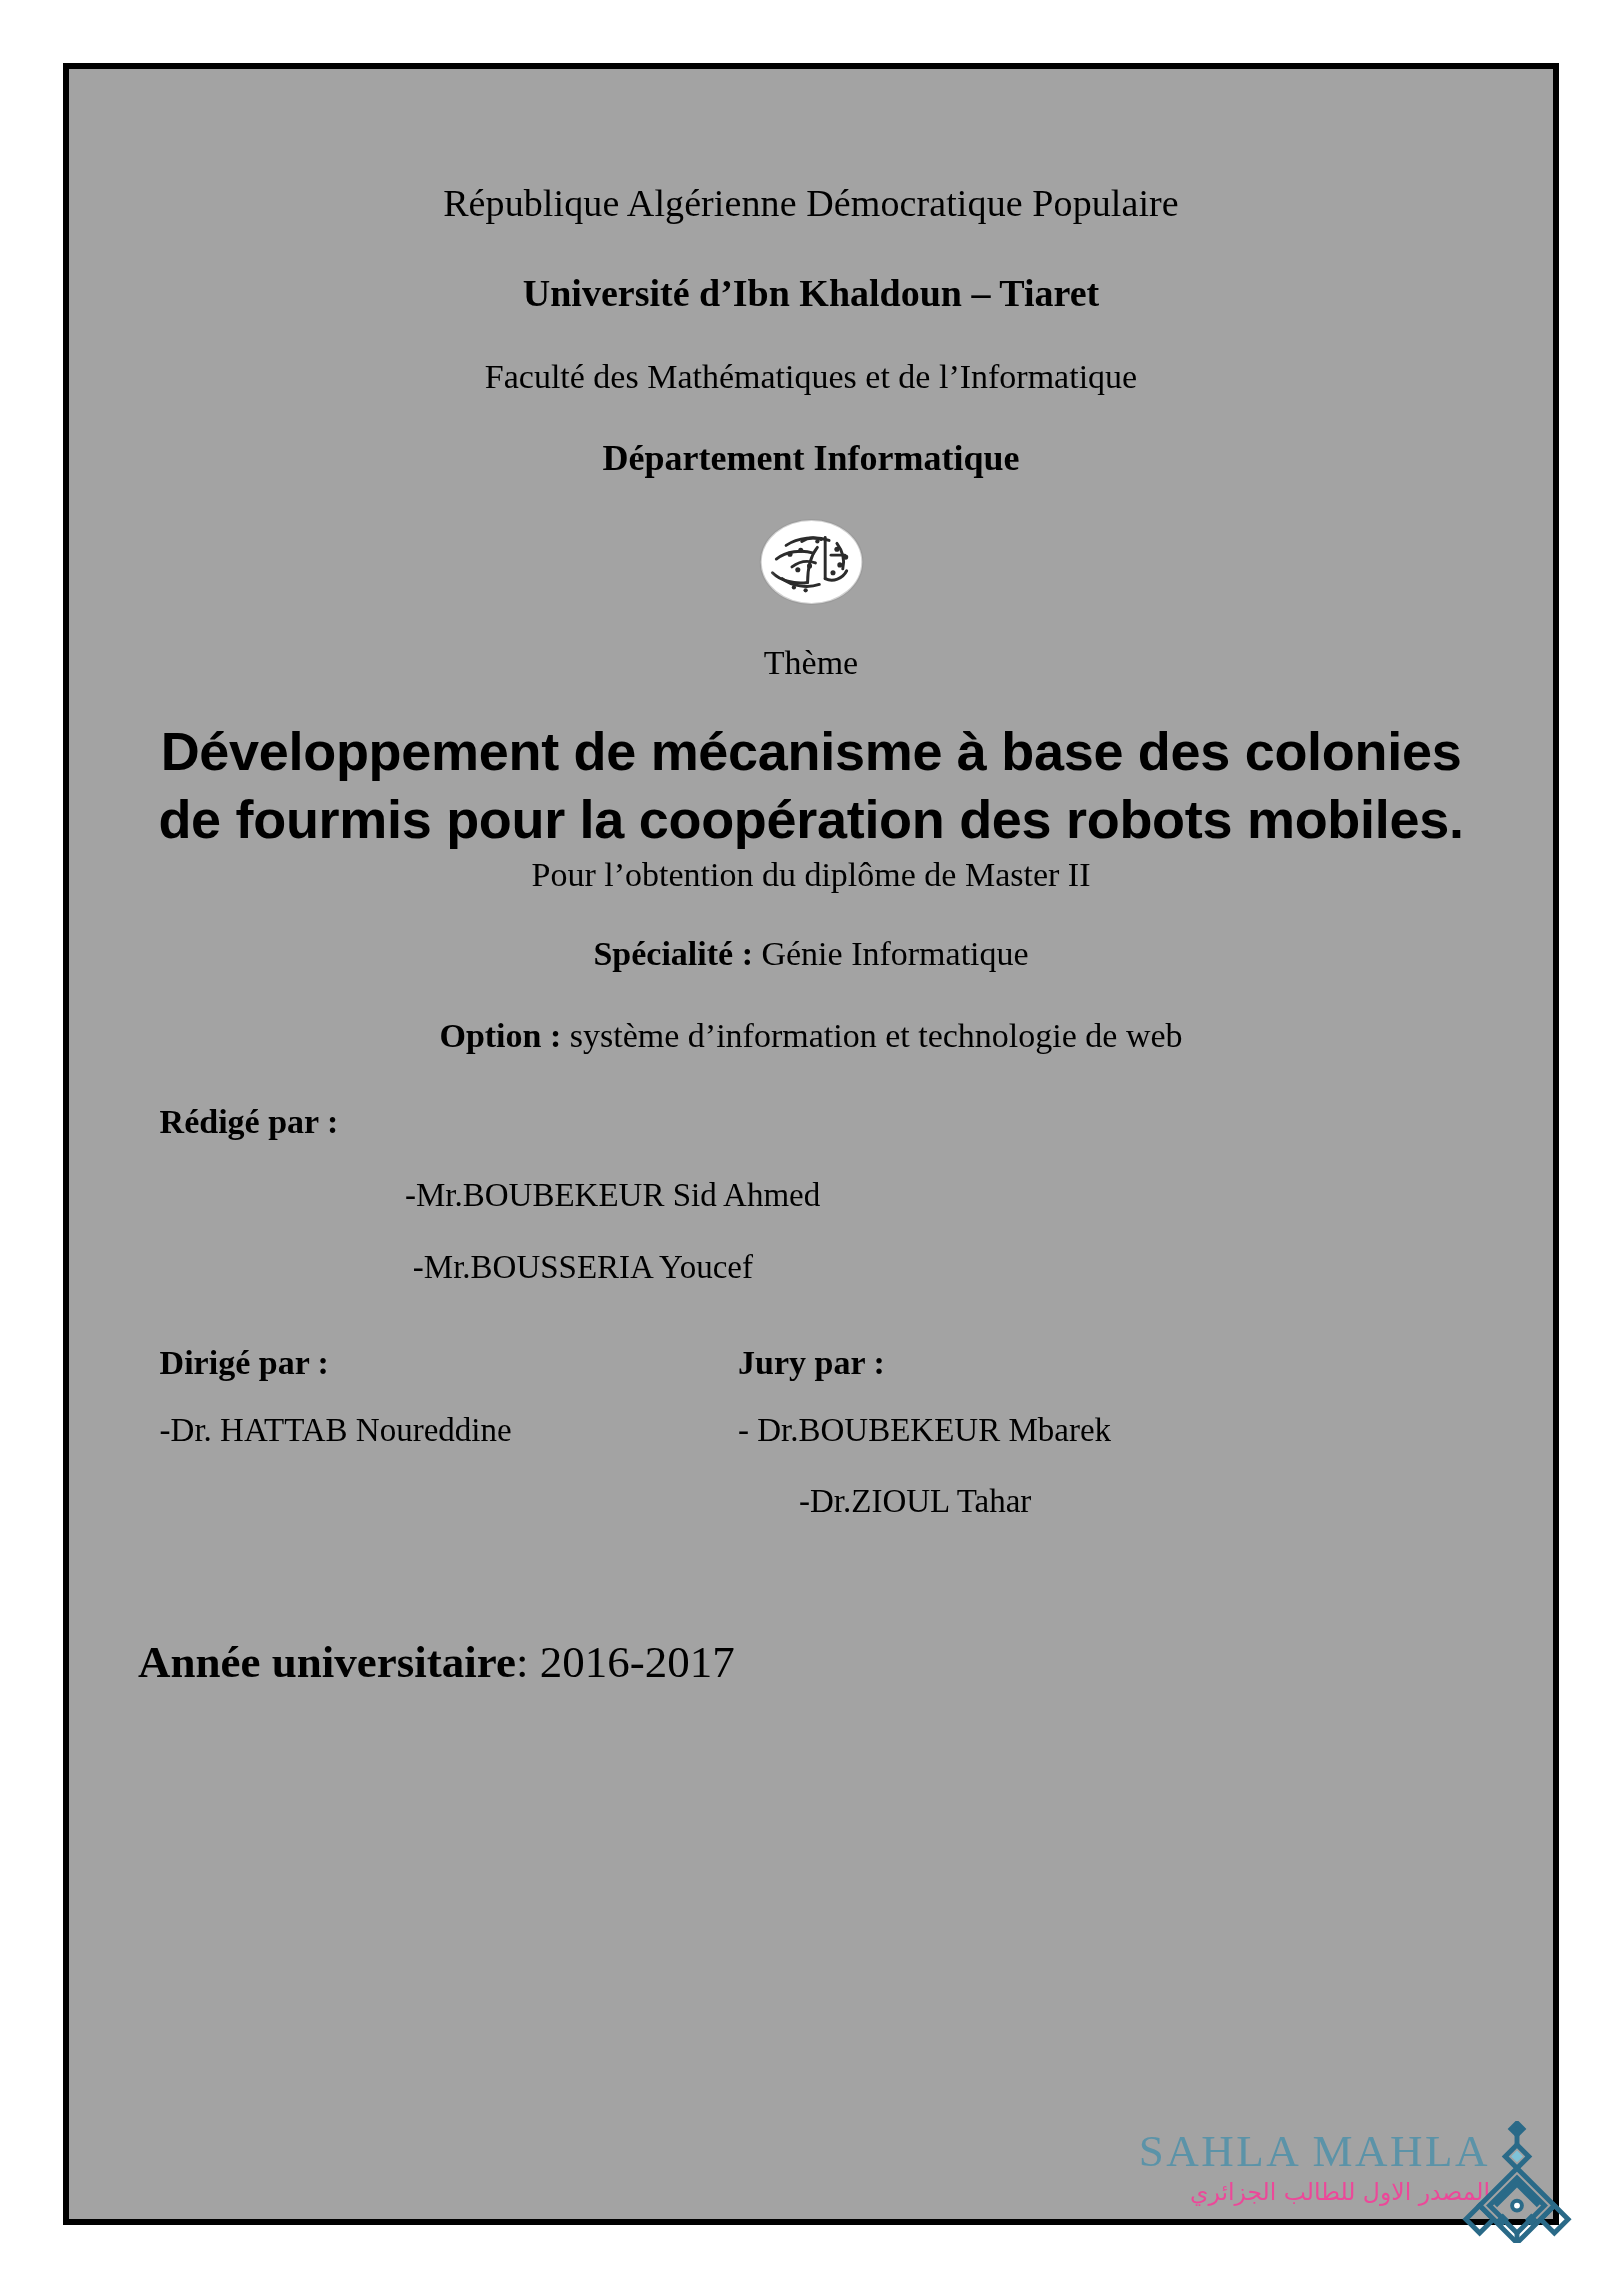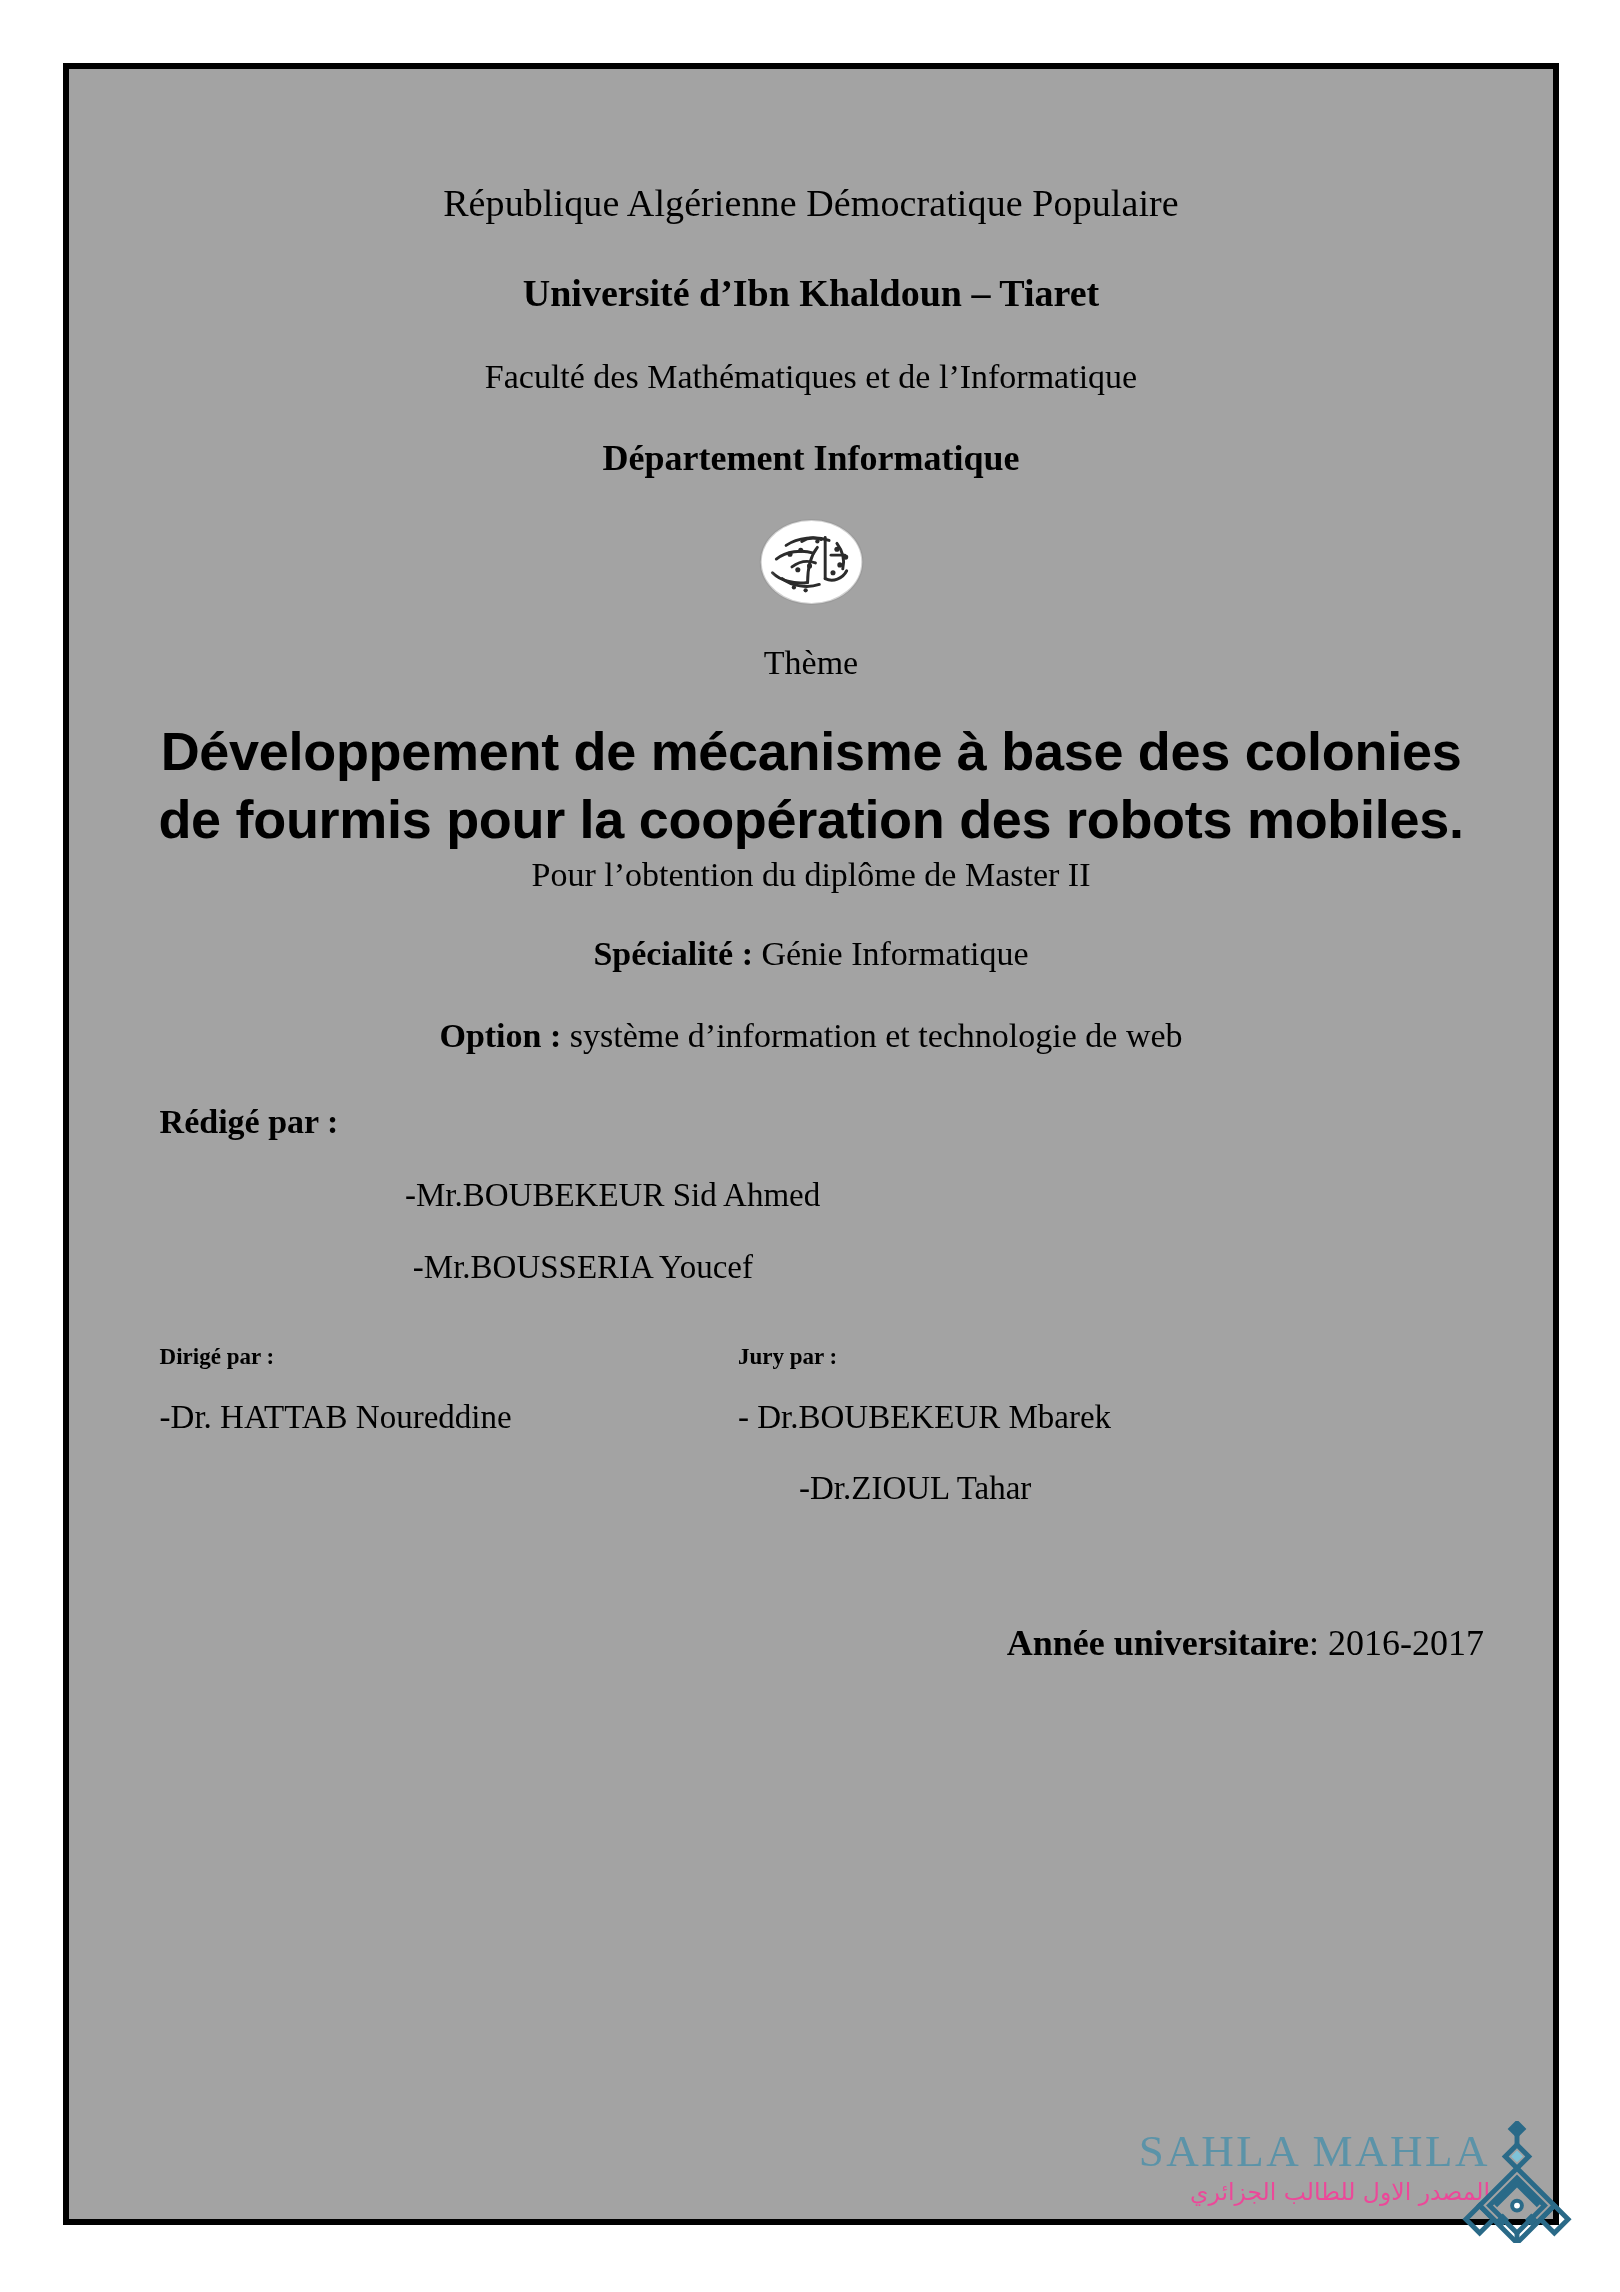--- a/index.html
+++ b/index.html
@@ -149,37 +149,37 @@
     padding-left: 21.6px;
     box-sizing: border-box;
   }
   .col-jury {
     flex: 1;
     text-align: left;
     padding-left: 110px;
     box-sizing: border-box;
   }
   .col-head {
-    font-size: 23px;
+    font-size: 34px;
     font-weight: bold;
     line-height: 1.2;
   }
   .col-entry {
     font-size: 33px;
     line-height: 1.2;
     margin-top: 27.4px;
   }
   .col-jury .col-entry.indent { padding-left: 61px; margin-top: 31px; }
 
   
   .line-year {
     margin-top: 114px;
-    font-size: 36px;
-    line-height: 1.2;
-    text-align: right;
+    font-size: 45px;
+    line-height: 1.2;
+    text-align: left;
   }
 
   
   #watermark {
     position: absolute;
     left: 1078px;
     top: 2129px;
     width: 490px;
     height: 118px;
     pointer-events: none;

